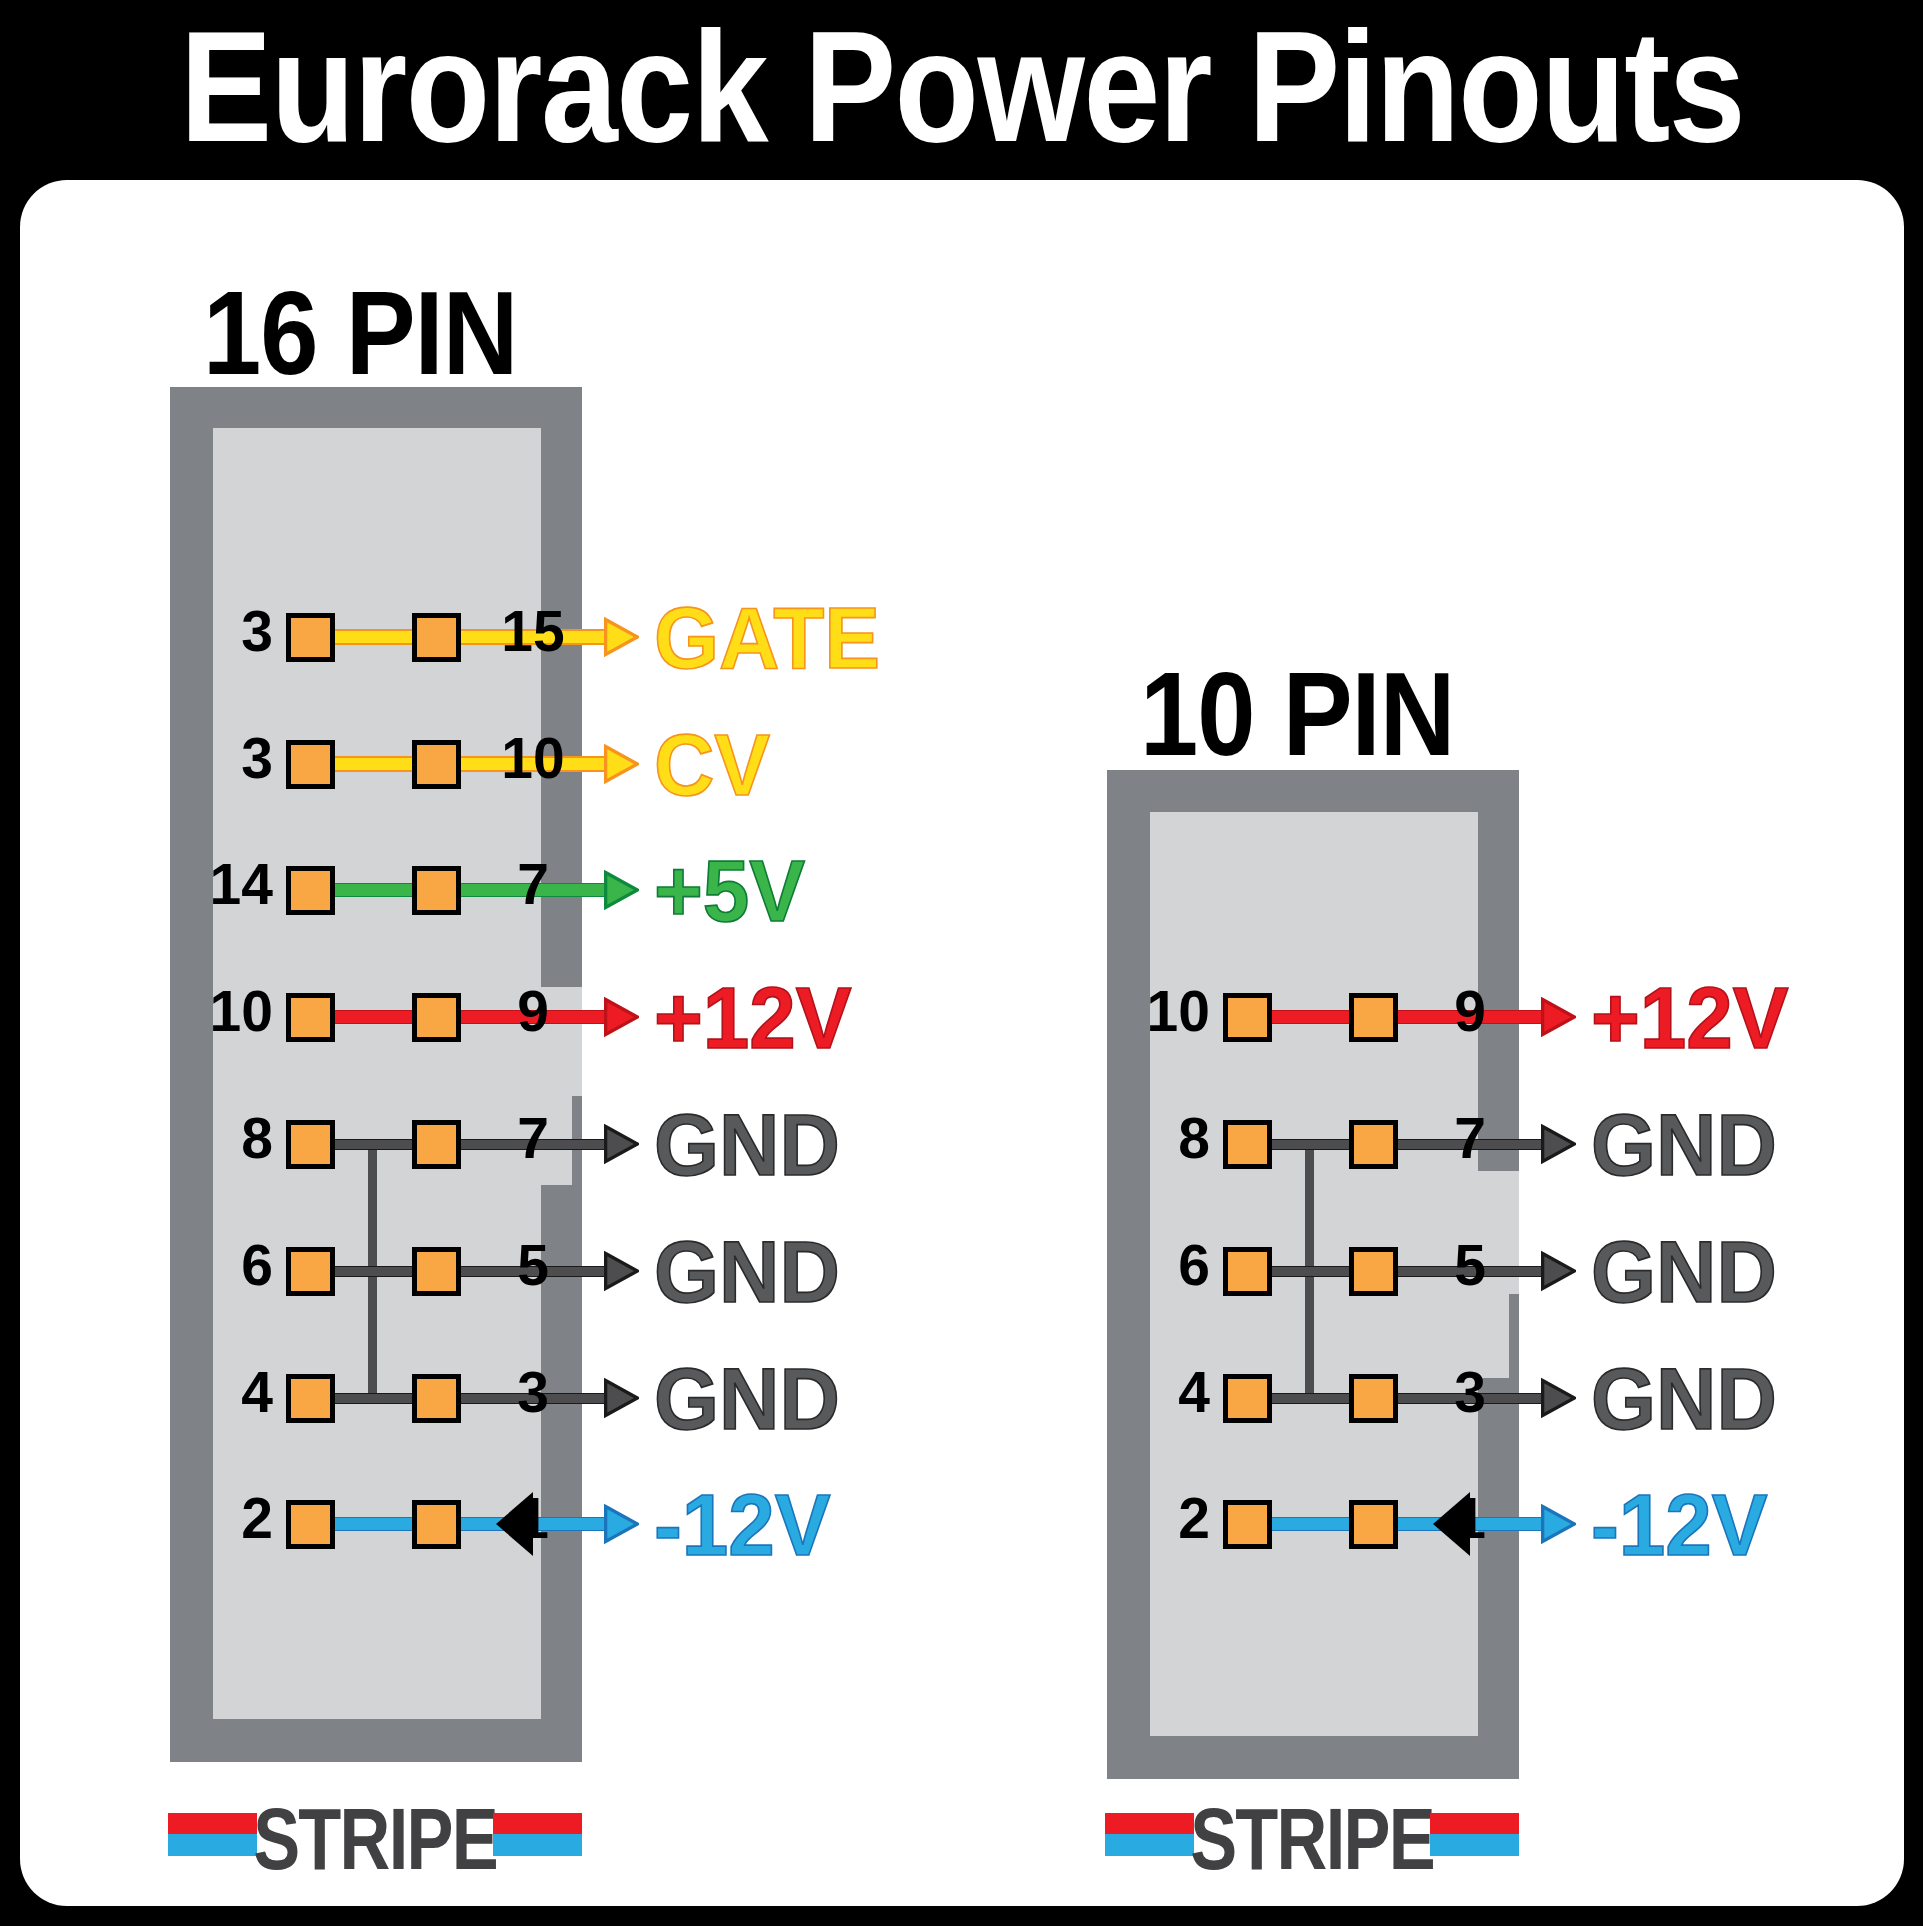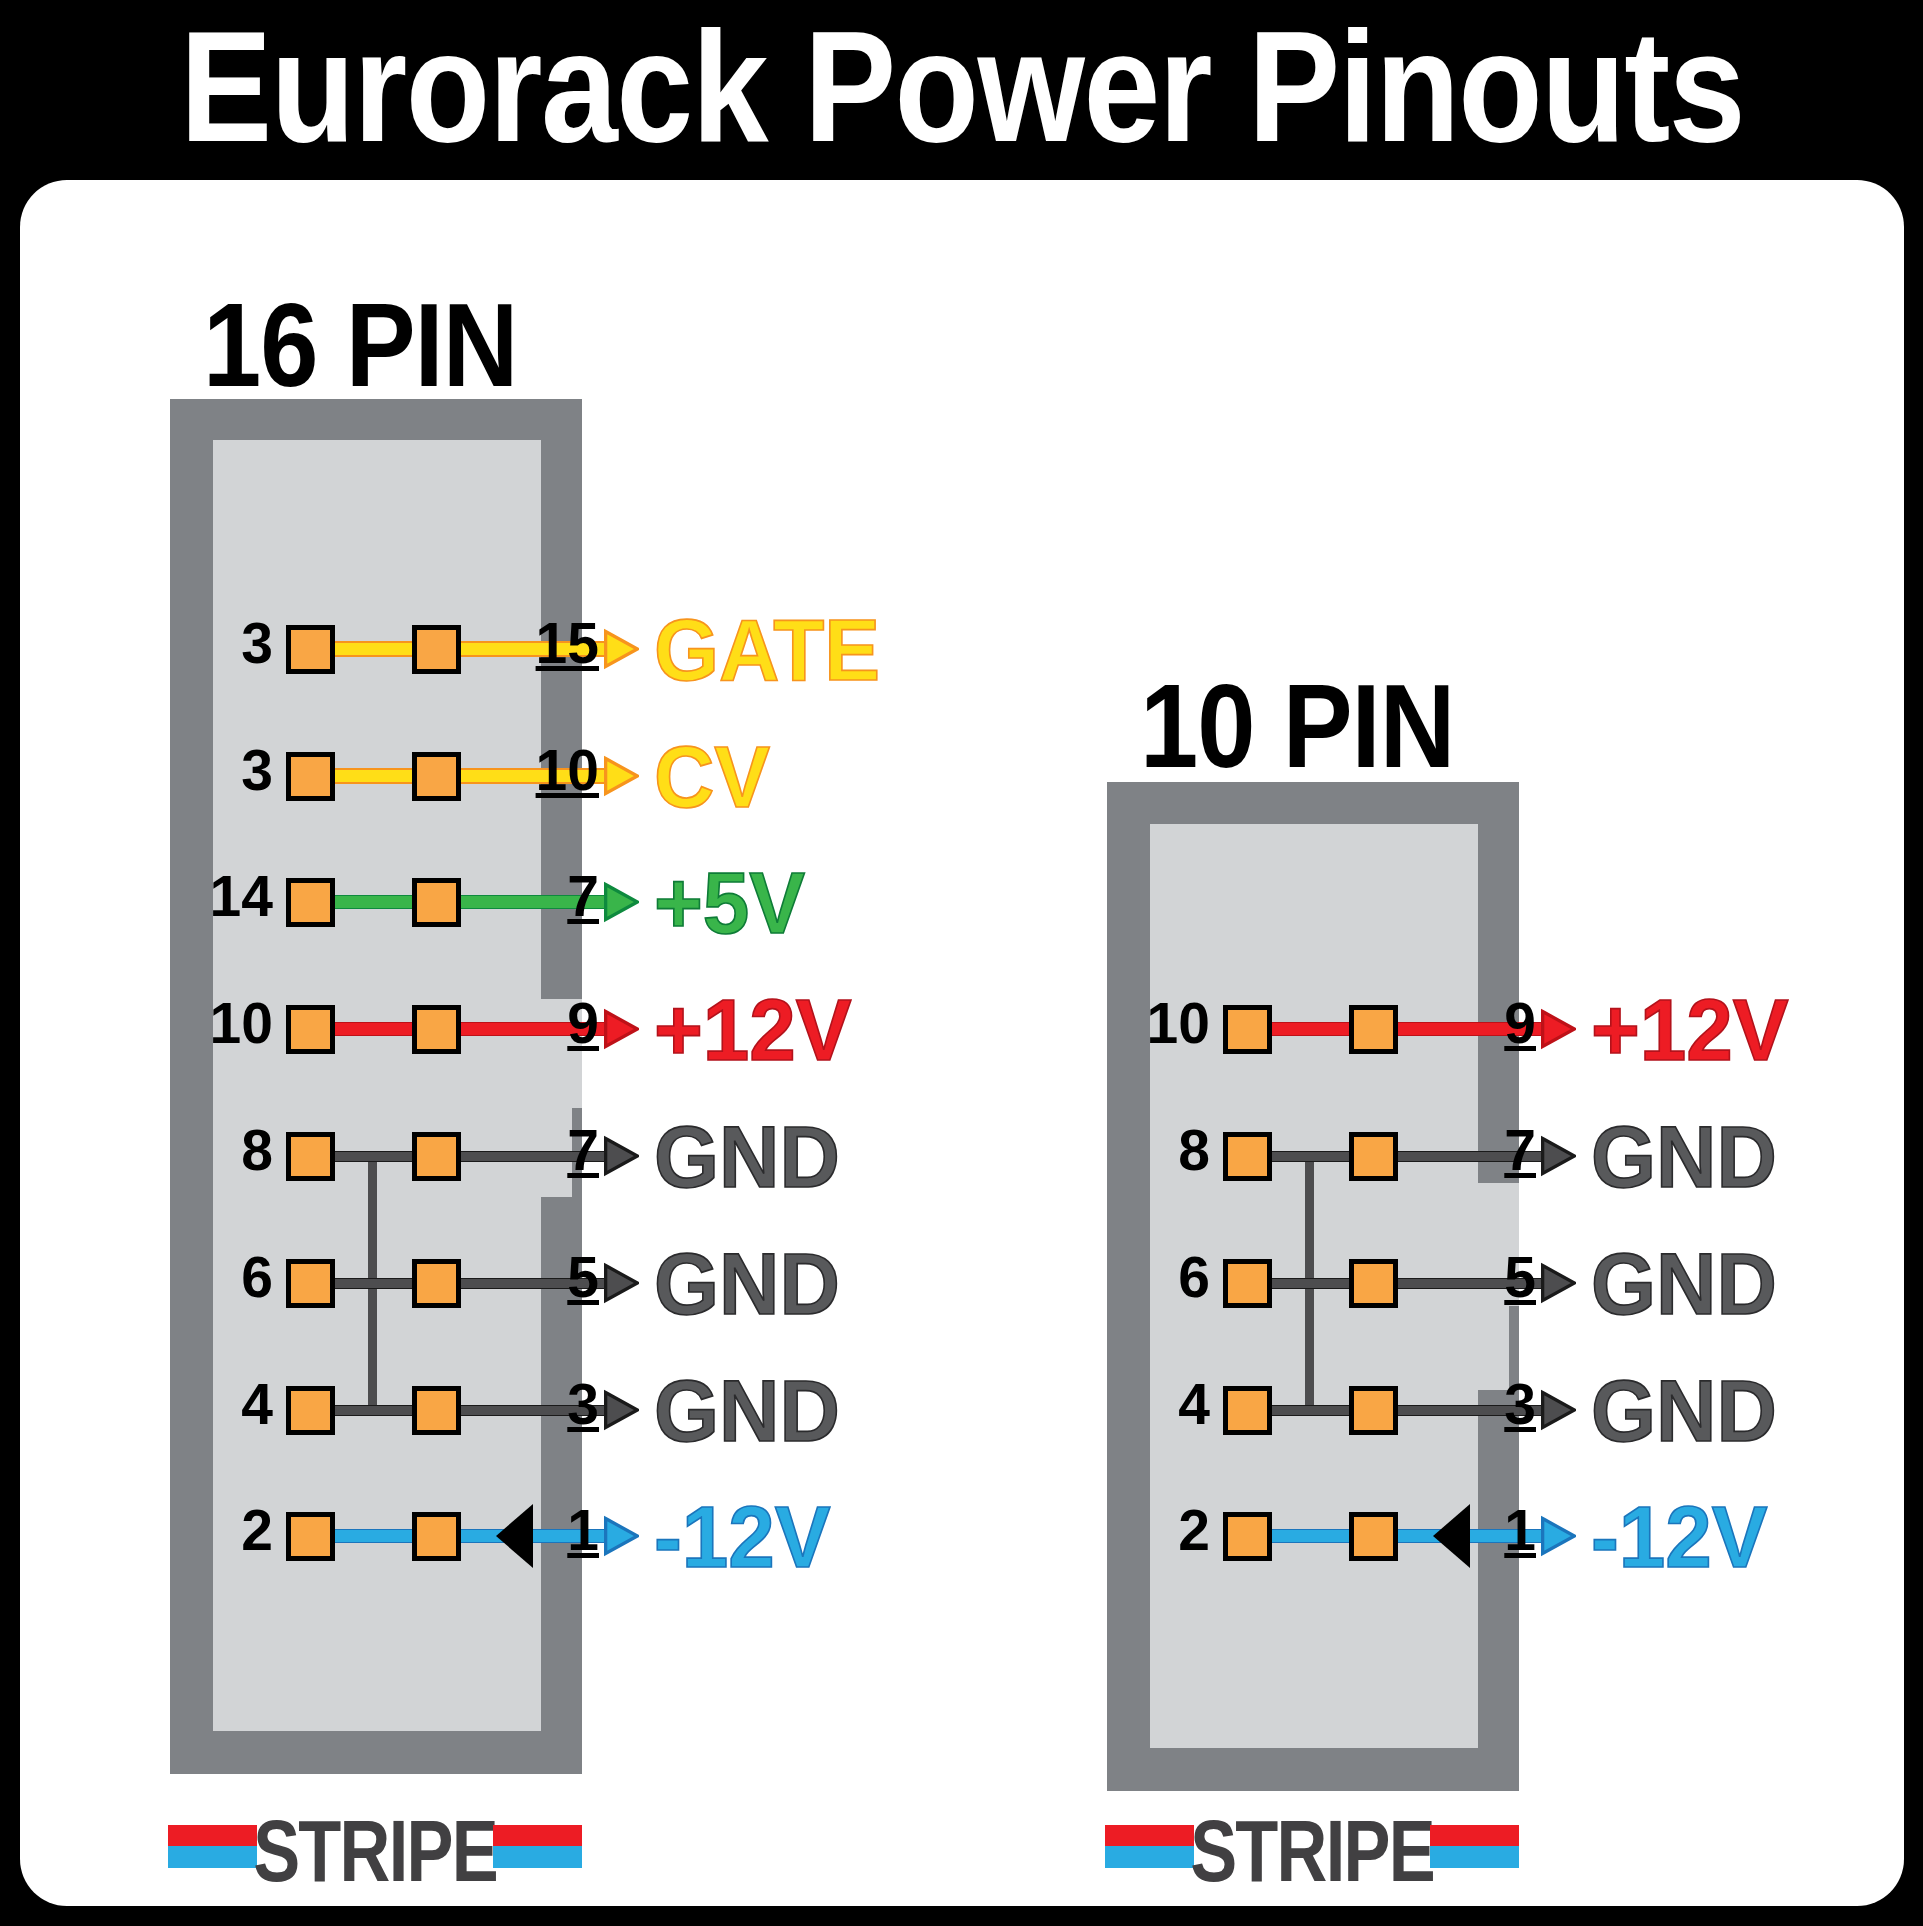--- a/index.html
+++ b/index.html
@@ -9,21 +9,21 @@
   
   .title{position:absolute;left:0;top:7.7px;width:1924px;margin:0;
          text-align:center;color:#fff;font-size:157px;font-weight:bold;
          line-height:1;letter-spacing:-1.7px;transform:scaleX(.88);}
 
   
   .panel{position:absolute;left:20px;top:180px;width:1884px;height:1726px;
          background:#fff;border-radius:47px;}
 
   
-  .conn{position:absolute;top:16px;width:981px;height:1710px;}
+  .conn{position:absolute;top:4px;width:981px;height:1710px;}
   .c16{left:0;}
   .c10{left:937px;}
 
   .conn-title{position:absolute;left:203px;margin:0;font-size:119px;
               font-weight:bold;color:#000;line-height:1;letter-spacing:-1.1px;
               transform:scaleX(.88);transform-origin:left top;white-space:nowrap;}
   .c16 .conn-title{top:269px;}
   .c10 .conn-title{top:650px;}
 
   .shell{position:absolute;left:170px;width:412px;background:#7F8286;}
@@ -42,21 +42,21 @@
   .c16 .sliver{top:1092px;height:90px;}
   .c10 .sliver{top:1290px;height:84px;}
 
   .bus{position:absolute;left:368px;width:8.8px;top:1136px;height:262px;background:#4D4D4F;}
 
   
   .row{position:absolute;left:0;width:981px;height:0;}
   .num{position:absolute;top:-34px;font-size:57px;line-height:57px;
        font-weight:bold;color:#000;}
   .num-l{left:141px;width:132px;text-align:right;}
-  .num-r{left:467px;width:132px;text-align:right;text-decoration:underline;}
+  .num-r{left:467px;width:132px;text-align:center;}
 
   .pin{position:absolute;top:-24px;width:49px;height:49px;box-sizing:border-box;
        background:#F9A645;border:5.5px solid #000;}
   .pin-l{left:286px;}
   .pin-r{left:412px;}
 
   .wire{position:absolute;left:331px;width:277px;box-sizing:border-box;}
   .sig-gate .wire,.sig-cv .wire{height:16.5px;top:-8.3px;background:#FFDE17;border:2.2px solid #F7941D;}
   .sig-5v    .wire{height:13.2px;top:-6.6px;background:#39B54A;border:1.7px solid #0E8A3E;}
   .sig-12v   .wire{height:13.2px;top:-6.6px;background:#ED1C24;border:1.7px solid #BE1118;}

